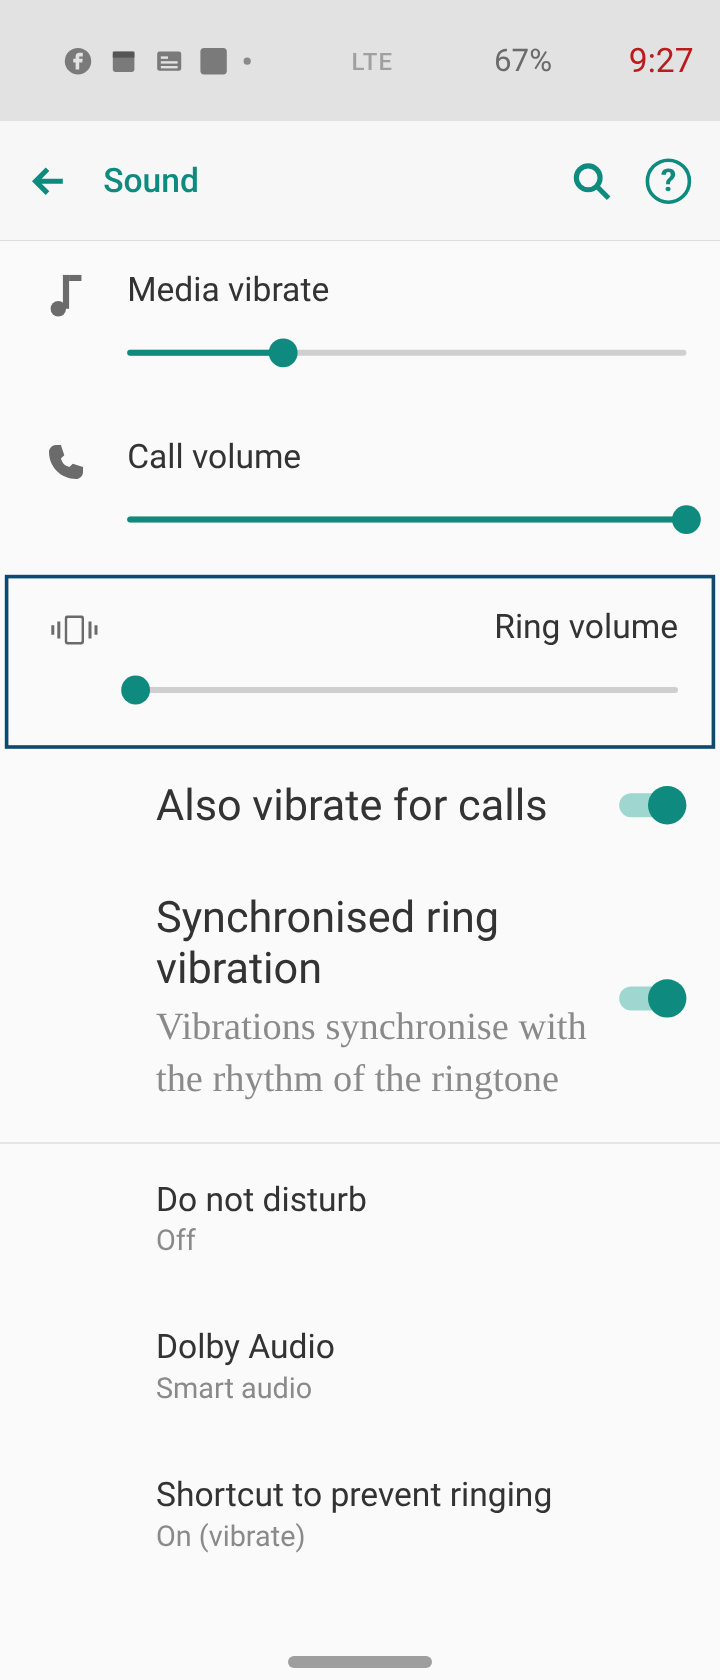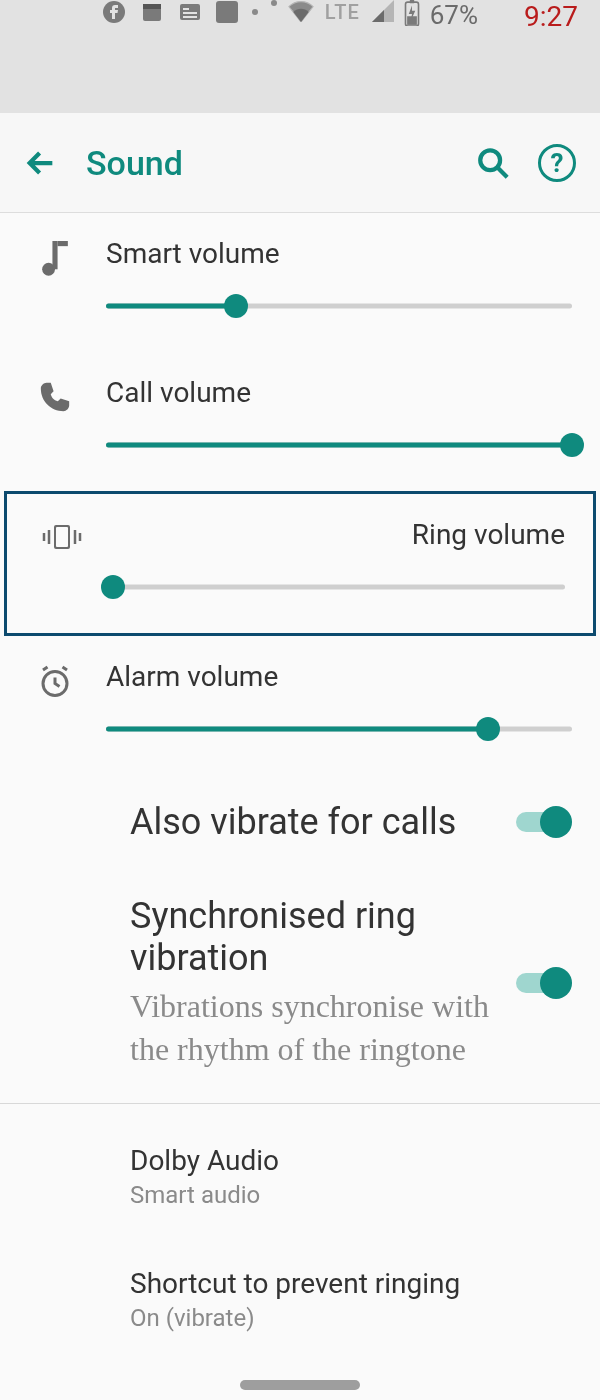--- a/index.html
+++ b/index.html
@@ -1,42 +1,42 @@
 <!DOCTYPE html>
 <html><head>
 <meta charset="utf-8">
 <style>
   * { box-sizing: border-box; margin: 0; padding: 0; }
   html, body { width: 600px; height: 1400px; font-family: Roboto, Arial, sans-serif; background: #fafafa; color: #202124; }
   .status-bar {
-    height: 113px;
+    height: 101px;
     background: #e2e2e2;
     display: flex;
-    align-items: flex-start;
+    align-items: center;
     justify-content: flex-end;
     padding: 0 22px;
-    gap: 10px;
+    gap: 28px;
     color: #6b6b6b;
     font-size: 26px;
   }
   .status-icons-left { display: flex; align-items: center; gap: 14px; margin-right: auto; padding-left: 80px;}
   .status-icons-left .sq { width: 22px; height: 22px; background:#7a7a7a; border-radius:3px;}
   .status-bar .dot { width:6px; height:6px; border-radius:50%; background:#8a8a8a; }
   .status-bar svg { fill:#7a7a7a; }
   .status-bar .lte { font-size:20px; font-weight:500; color:#a0a0a0; letter-spacing:1px; }
   .header {
     height: 100px;
     display: flex;
     align-items: center;
     padding: 0 24px;
     gap: 28px;
     border-bottom: 1px solid #ddd;
     background:#f7f7f7;
   }
-  .header .title { color: #0f8a7e; font-size: 34px; font-weight: 500; flex:1; }
+  .header .title { color: #0f8a7e; font-size: 28px; font-weight: 500; flex:1; }
   .header svg.arrow { stroke:#0f8a7e; fill:none; stroke-width:3; }
   .header svg.search { stroke:#0f8a7e; fill:none; stroke-width:3; }
   .header .help {
     width:38px; height:38px; border-radius:50%; border:3px solid #0f8a7e;
     display:flex; align-items:center; justify-content:center;
     color:#0f8a7e; font-size:26px; font-weight:700;
   }
   .content { background:#fafafa; }
   .slider-row { padding: 24px 28px 34px 28px; display:flex; align-items:flex-start; gap:24px; }
   .slider-row .icon-col { width:54px; display:flex; align-items:flex-start; justify-content:center; padding-top:4px; color:#5f6368;}
@@ -124,21 +124,21 @@
 
     <div class="slider-row">
       <div class="icon-col">
         <svg width="32" height="36" viewBox="0 0 24 28" fill="#6b6b6b">
             <circle cx="7" cy="22" r="5"></circle>
             <rect x="10" y="0" width="4" height="22"></rect>
             <path d="M14 0 H22 V4 H14 Z"></path>
           </svg>
       </div>
       <div class="main-col">
-        <div class="label">Smart volume</div>
+        <div class="label">Media vibrate</div>
         <div class="slider-track">
           <div class="slider-bg"></div>
           <div class="slider-fill" style="width:28%"></div>
           <div class="slider-thumb" style="left:28%"></div>
         </div>
       </div>
     </div>
 
     <div class="slider-row">
       <div class="icon-col">
@@ -170,37 +170,20 @@
           <div class="label">Ring volume</div>
           <div class="slider-track">
             <div class="slider-bg"></div>
             <div class="slider-fill" style="width:0%"></div>
             <div class="slider-thumb" style="left:0%"></div>
           </div>
         </div>
       </div>
     </div>
 
-    <div class="slider-row">
-      <div class="icon-col">
-        <svg width="36" height="36" viewBox="0 0 24 24" fill="none" stroke="#6b6b6b" stroke-width="2">
-            <circle cx="12" cy="13" r="8"></circle>
-            <path d="M12 9 V13 L15 15"></path>
-            <path d="M4 4 L7 2 M20 4 L17 2"></path>
-          </svg>
-      </div>
-      <div class="main-col">
-        <div class="label">Alarm volume</div>
-        <div class="slider-track">
-          <div class="slider-bg"></div>
-          <div class="slider-fill" style="width:82%"></div>
-          <div class="slider-thumb" style="left:82%"></div>
-        </div>
-      </div>
-    </div>
 
     <div class="switch-row">
       <div class="text-col">
         <div class="title-t">Also vibrate for calls</div>
       </div>
       <div class="switch">
         <div class="track"></div>
           <div class="thumb"></div>
       </div>
     </div>
@@ -211,20 +194,24 @@
         <div class="sub-t">Vibrations synchronise with the rhythm of the ringtone</div>
       </div>
       <div class="switch">
         <div class="track"></div>
           <div class="thumb"></div>
       </div>
     </div>
 
     <div class="divider"></div>
 
+    <div class="pref-row">
+      <div class="title-t">Do not disturb</div>
+      <div class="sub-t">Off</div>
+    </div>
 
     <div class="pref-row" style="padding-top:34px;">
       <div class="title-t">Dolby Audio</div>
       <div class="sub-t">Smart audio</div>
     </div>
 
     <div class="pref-row" style="padding-top:34px;">
       <div class="title-t">Shortcut to prevent ringing</div>
       <div class="sub-t">On (vibrate)</div>
     </div>

